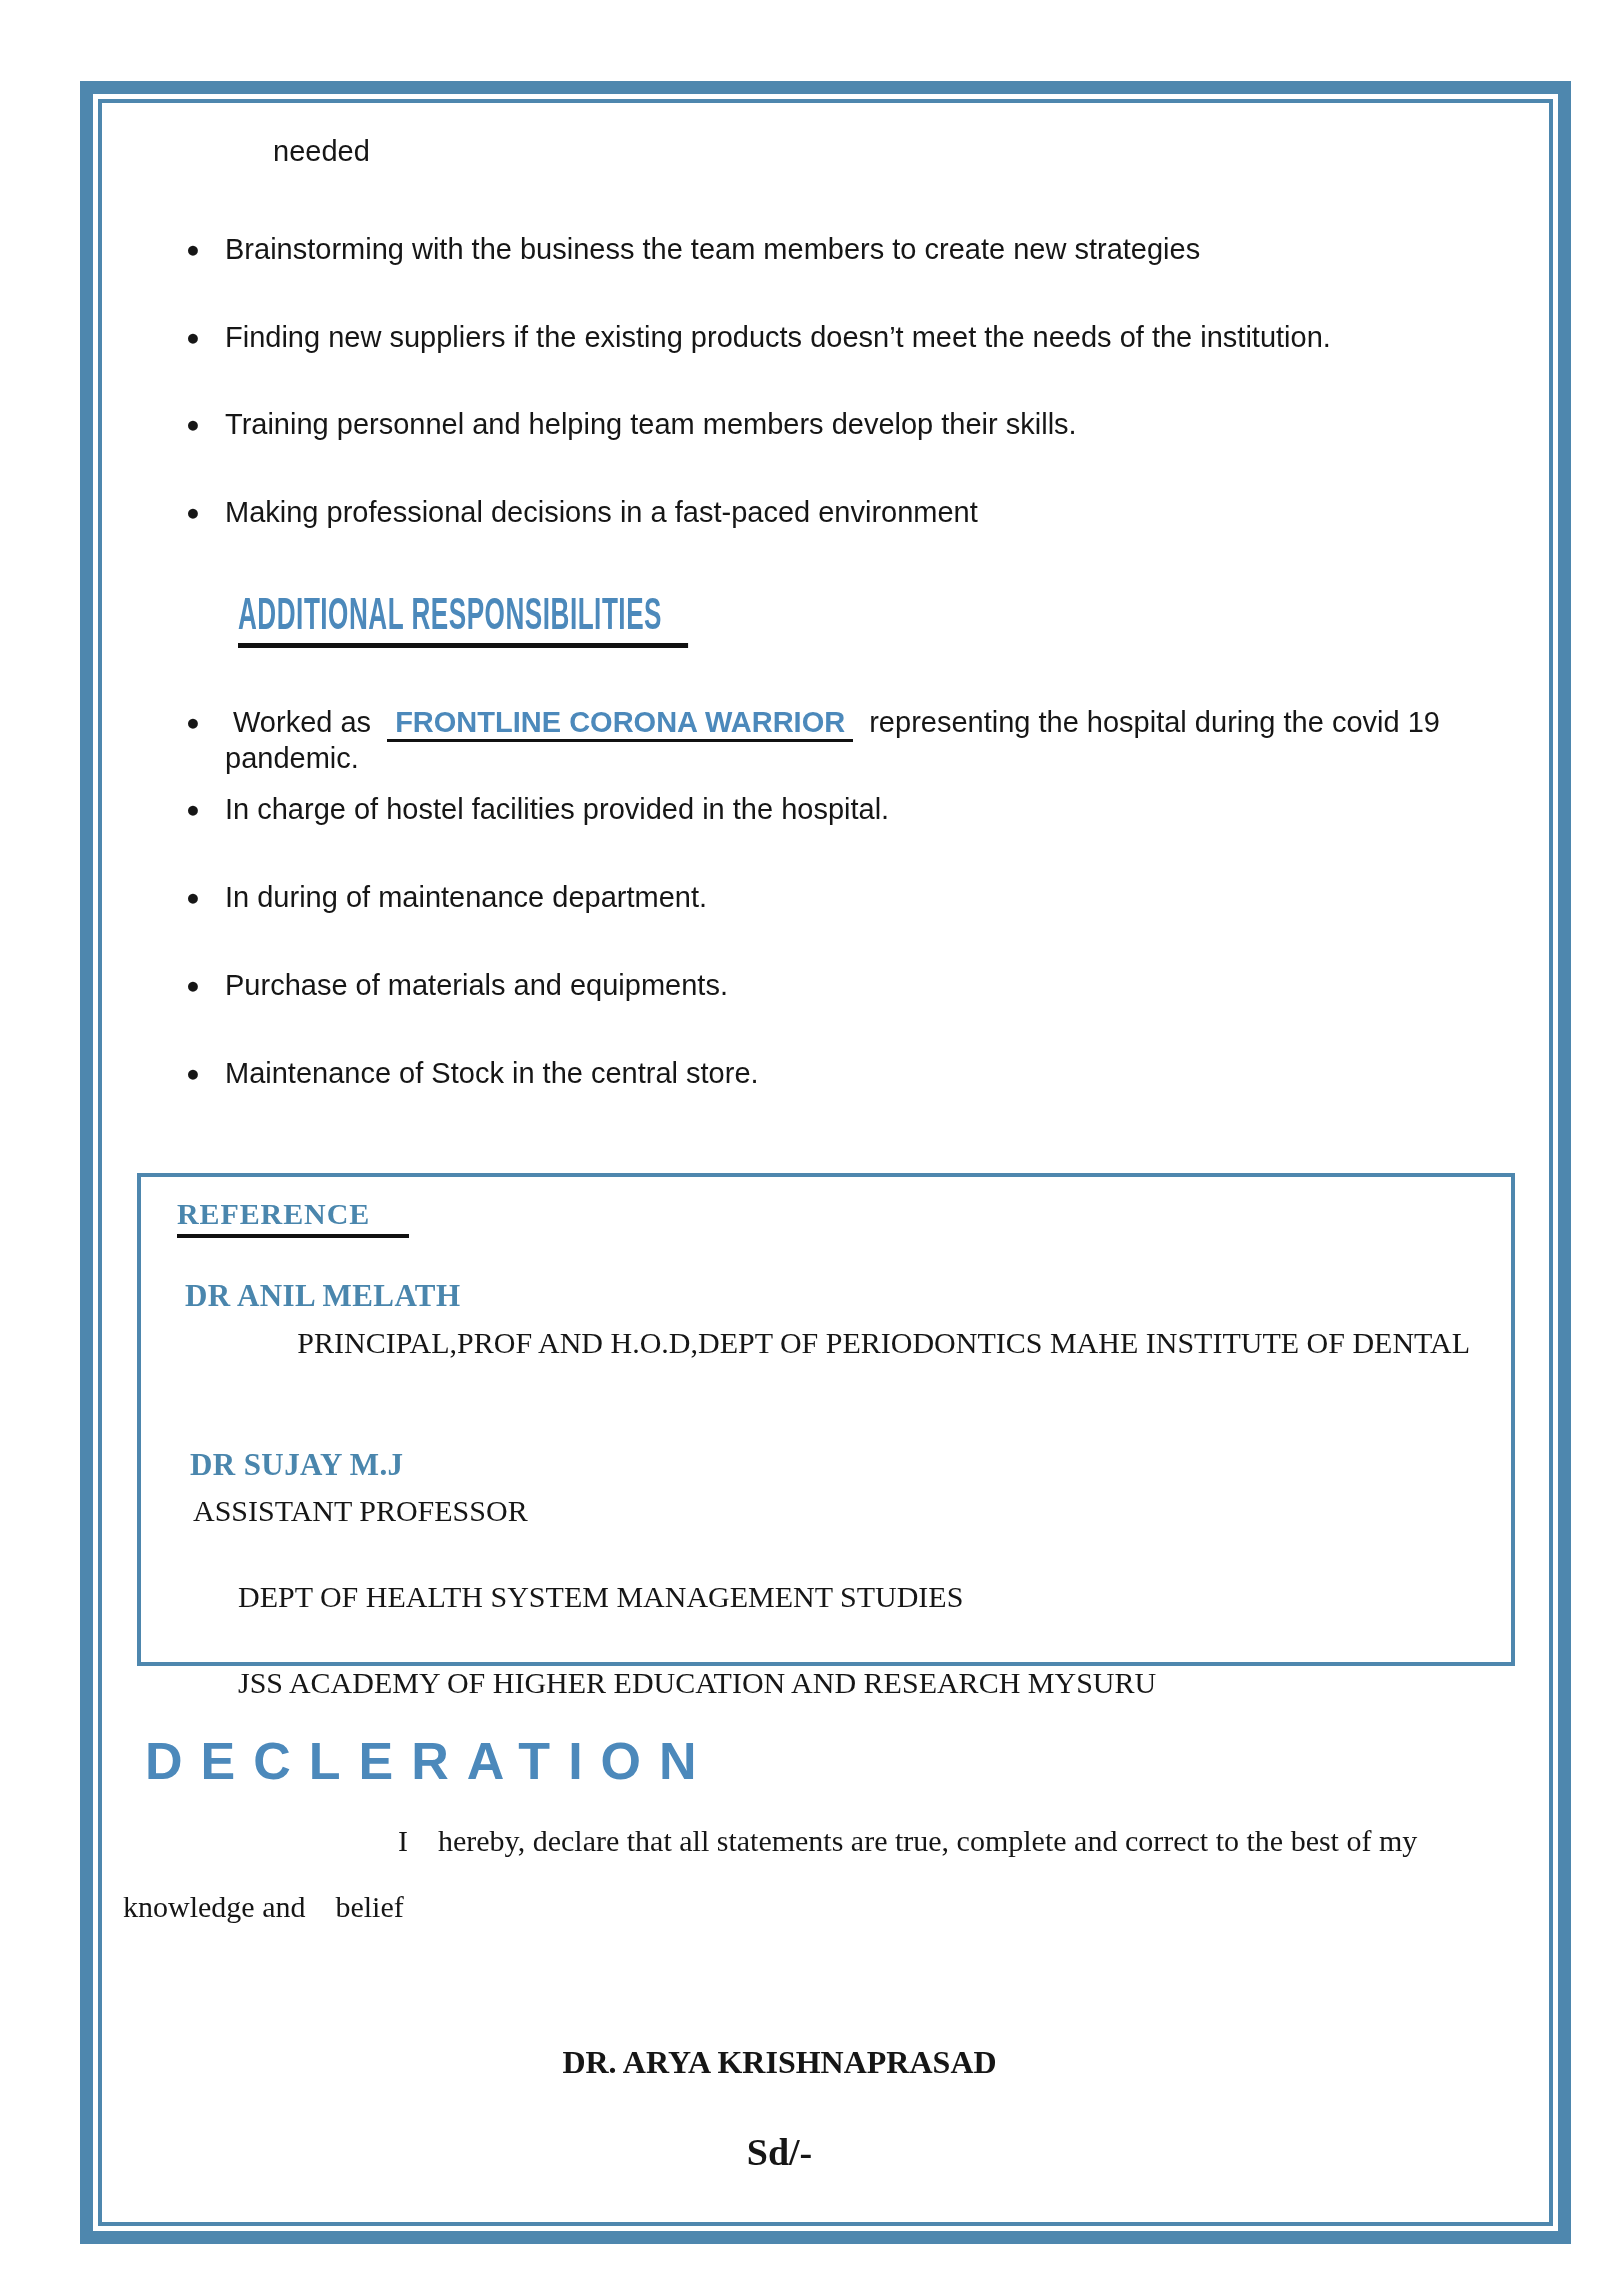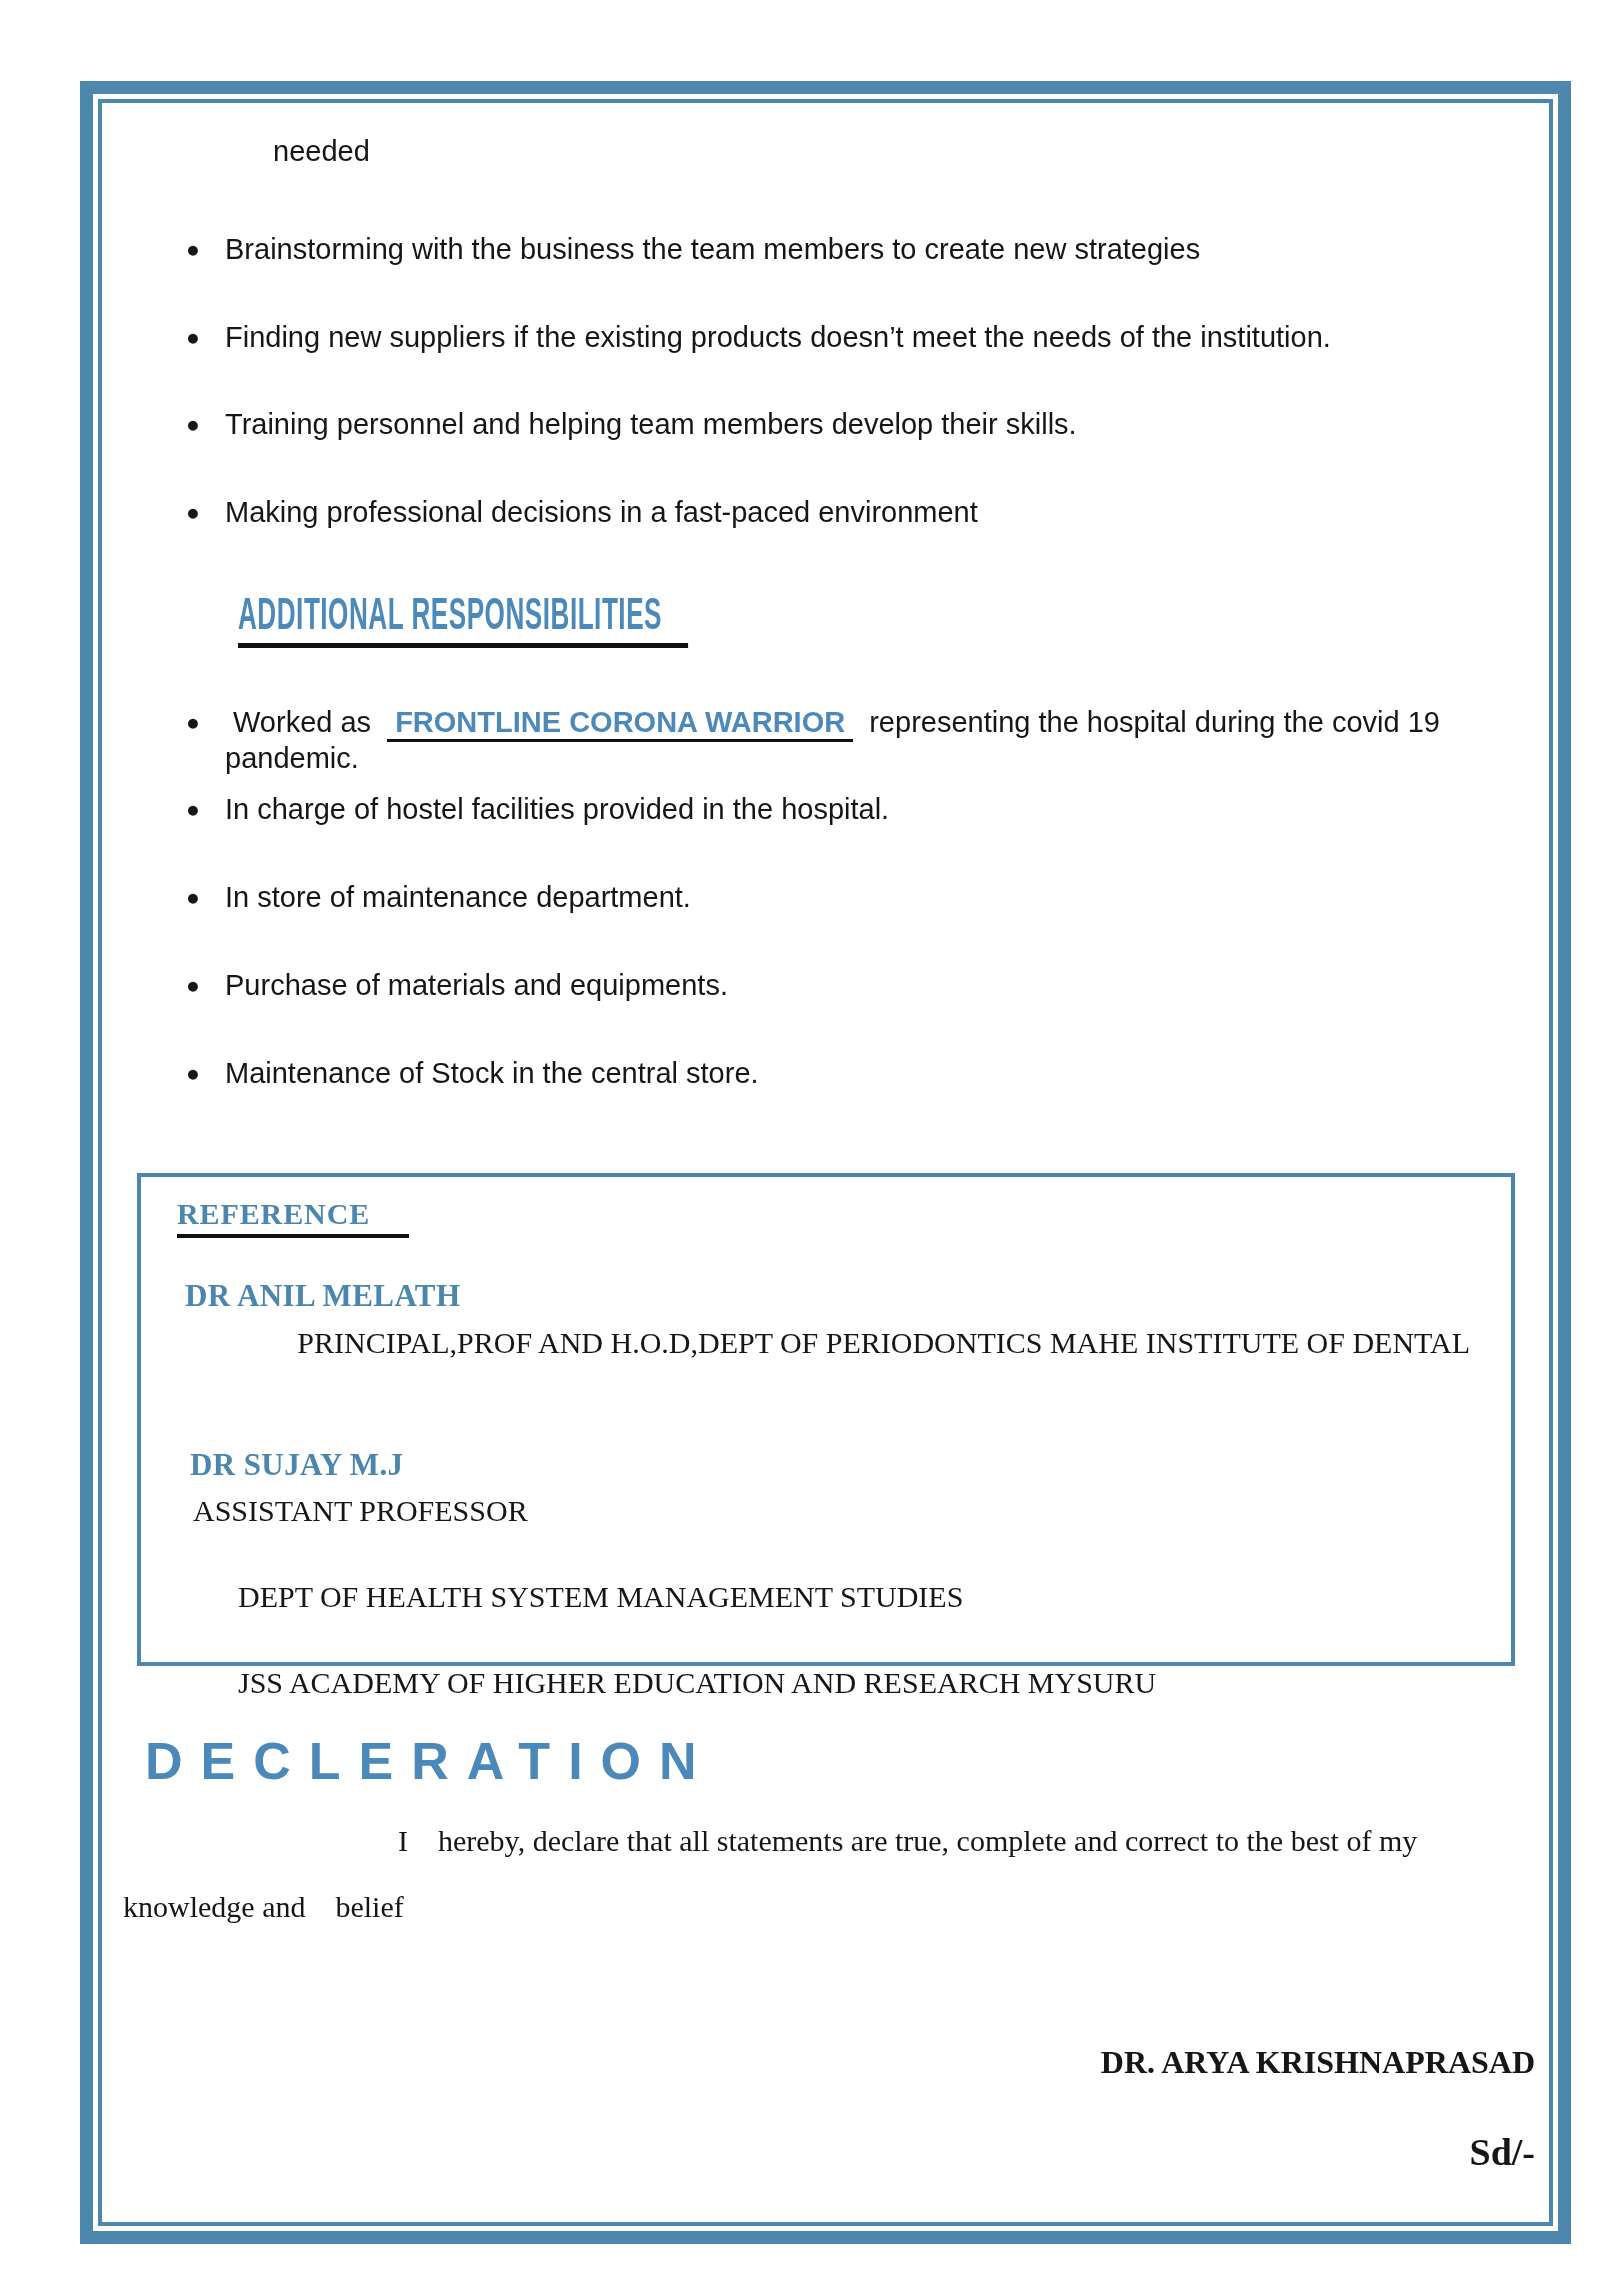--- a/index.html
+++ b/index.html
@@ -92,21 +92,21 @@
   .decl-heading{
     color:var(--accent-blue);
     font-weight:bold;
     font-size:52px;
     letter-spacing:18px;
     transform:scaleX(0.75);
     transform-origin:left top;
     white-space:nowrap;
   }
   .right-block{
-    left:0; width:1527px; text-align:right;
+    left:0; width:1527px; text-align:center;
     font-family:"Liberation Serif", serif;
     font-weight:bold;
   }
 </style>
 </head>
 <body>
 
 <div class="page">
 
   <div class="frame">
@@ -139,21 +139,21 @@
   <div class="abs sans bullet" style="left:154px; top:672px; width:1379px;">
     <span class="dot">●</span>
     <span><span>Worked as </span><span class="link-strong">FRONTLINE CORONA WARRIOR</span><span> representing the hospital during the covid 19 pandemic.</span></span>
   </div>
   <div class="abs sans bullet" style="left:154px; top:759px; width:1325px;">
     <span class="dot">●</span>
     <span>In charge of hostel facilities provided in the hospital.</span>
   </div>
   <div class="abs sans bullet" style="left:154px; top:847px; width:1325px;">
     <span class="dot">●</span>
-    <span>In store of maintenance department.</span>
+    <span>In during of maintenance department.</span>
   </div>
   <div class="abs sans bullet" style="left:154px; top:935px; width:1325px;">
     <span class="dot">●</span>
     <span>Purchase of materials and equipments.</span>
   </div>
   <div class="abs sans bullet" style="left:154px; top:1023px; width:1325px;">
     <span class="dot">●</span>
     <span>Maintenance of Stock in the central store.</span>
   </div>
 

